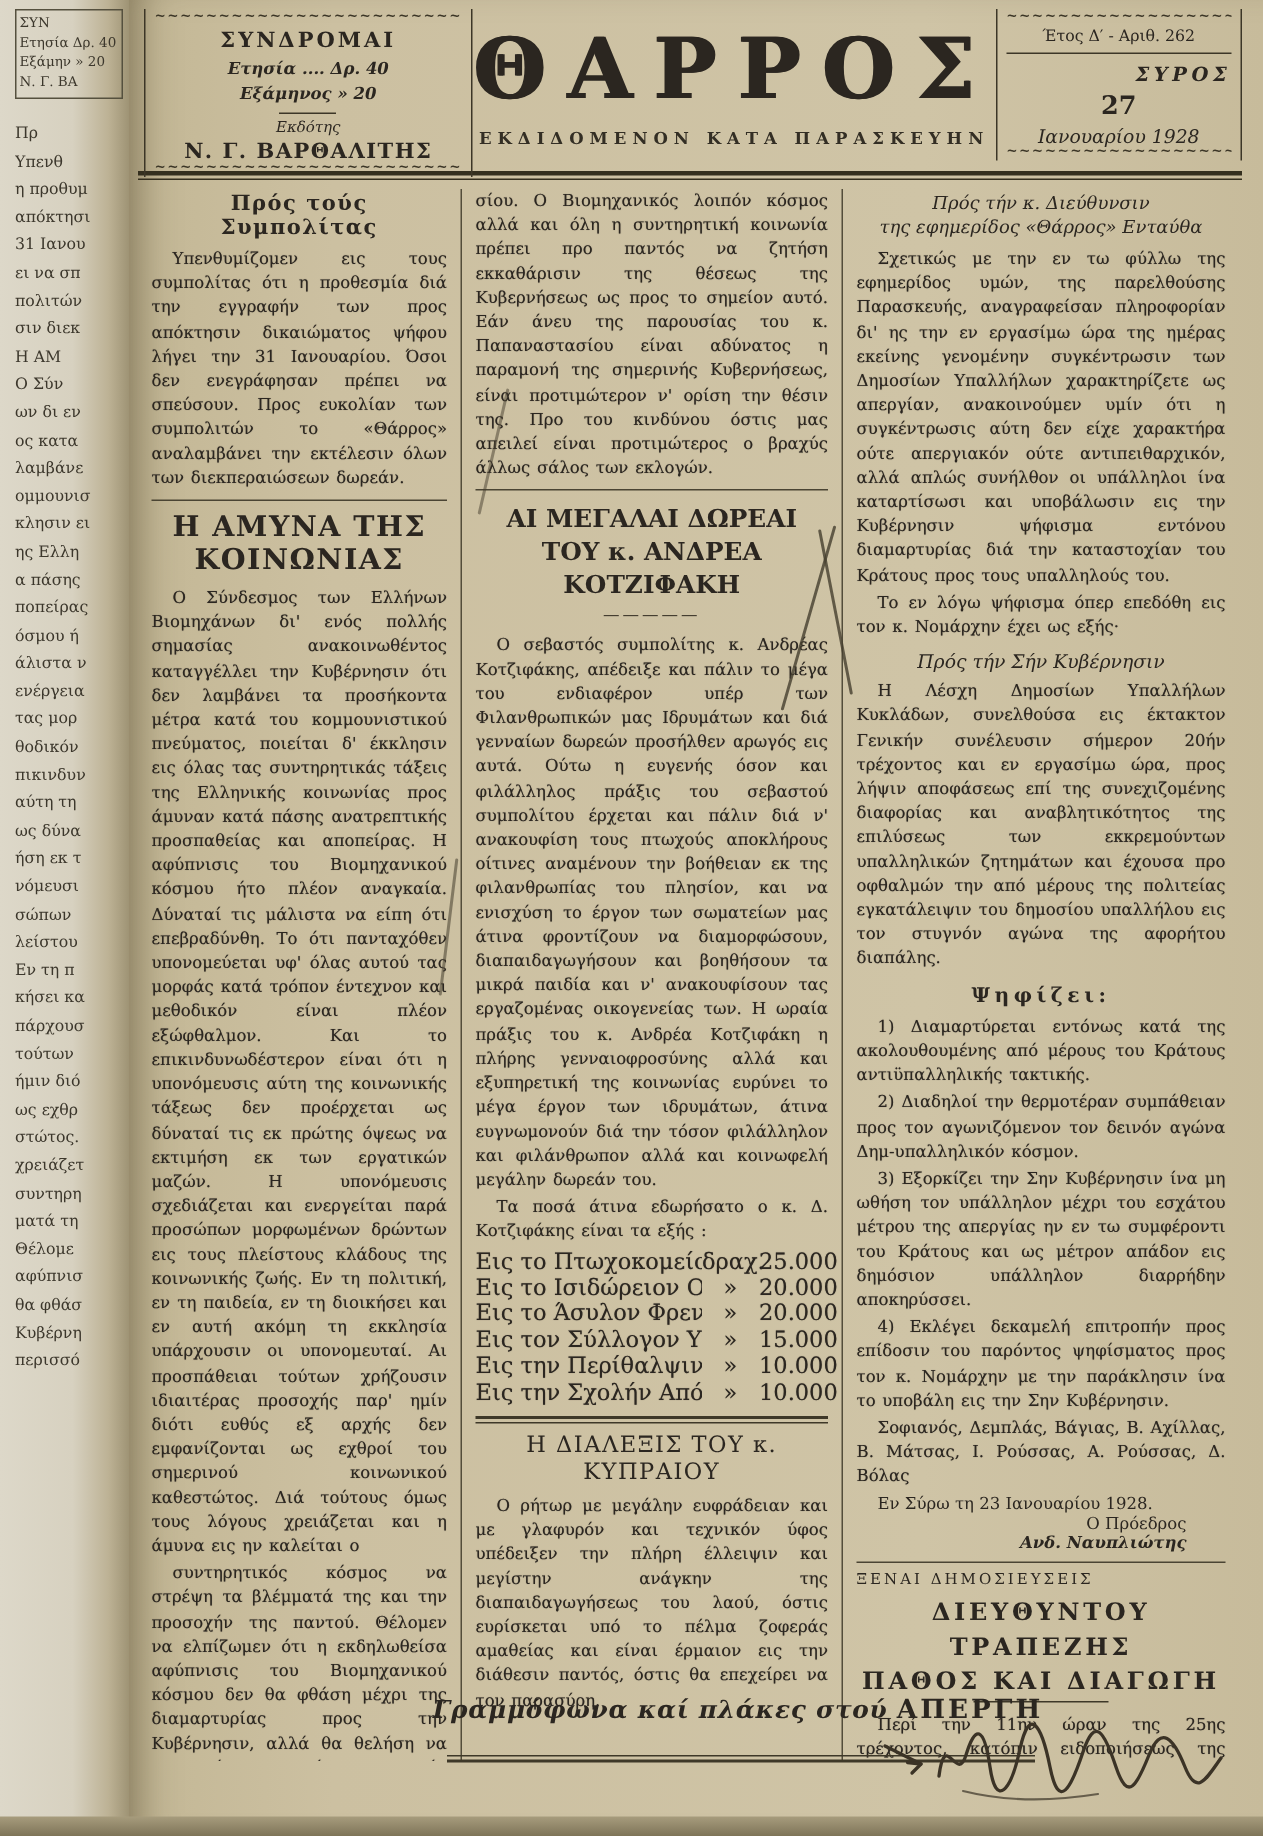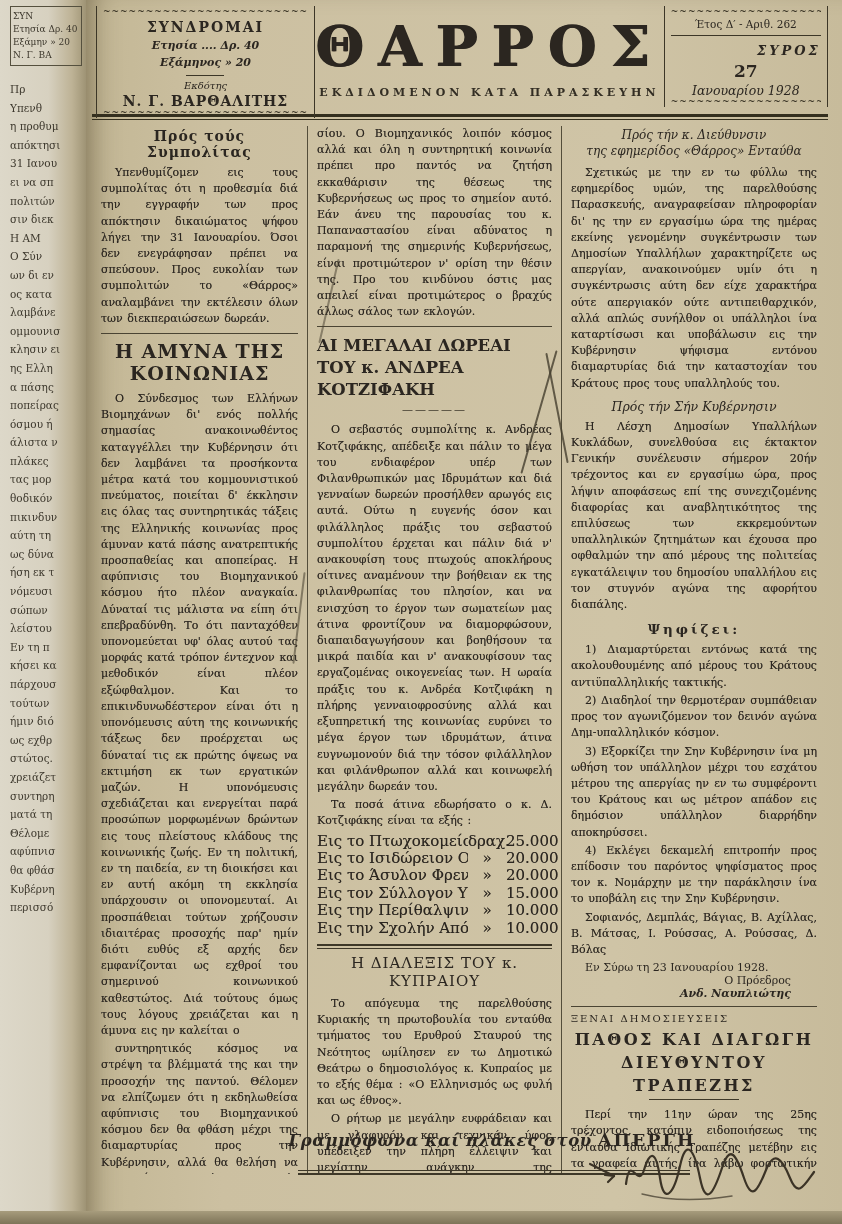--- a/index.html
+++ b/index.html
@@ -50,21 +50,21 @@
   .col{box-sizing:border-box;overflow:hidden;padding:0 9px;}
   .col-1{width:216px;border-right:1px solid #534d3a;}
   .col-2{width:254px;border-right:1px solid #534d3a;}
   .col-3{width:264px;}
   .col p{margin:0 0 2px;font-size:11px;line-height:16.2px;text-align:justify;text-indent:14px;
     word-spacing:1px;text-shadow:0 0 .6px rgba(43,38,32,.55);}
   .h-notice{font-size:14px;font-weight:bold;text-align:center;margin:2px 0 5px;letter-spacing:1px;}
   .rule-thin{border-top:1px solid #4a4433;margin:6px 0;}
   .rule-dbl{border-top:2px solid #3e3828;border-bottom:1px solid #3e3828;height:2px;margin:7px 0 5px;}
   .h-big{font-size:19px;font-weight:bold;text-align:center;letter-spacing:1px;margin:4px 0 7px;}
-  .h-don{font-size:16.5px;font-weight:bold;text-align:left;line-height:22px;margin:8px 0 2px;}
+  .h-don{font-size:16.5px;font-weight:bold;text-align:center;line-height:22px;margin:8px 0 2px;}
   .ornament{text-align:center;font-size:11px;letter-spacing:2px;margin:1px 0 6px;color:#3a3428;}
   .don-table{margin:3px 0 4px;}
   .don-row{display:flex;font-size:15px;line-height:17.4px;text-shadow:0 0 .6px rgba(43,38,32,.55);}
   .don-name{flex:1;white-space:nowrap;overflow:hidden;}
   .don-cur{width:38px;text-align:center;}
   .don-amt{width:46px;text-align:right;}
   .h-lect{font-size:15px;font-weight:normal;text-align:center;letter-spacing:1px;margin:5px 0 6px;}
   .h-letter{font-style:italic;text-align:center;font-size:12px;line-height:16px;margin:1px 0 6px;}
   .h-gov{font-style:italic;font-weight:normal;text-align:center;font-size:12.5px;margin:7px 0 5px;}
   .h-vote{font-weight:bold;text-align:center;font-size:13.5px;letter-spacing:3px;margin:8px 0 5px;}
@@ -118,21 +118,21 @@
           <p>ων δι εν</p>
           <p>ος κατα</p>
           <p>λαμβάνε</p>
           <p>ομμουνισ</p>
           <p>κλησιν ει</p>
           <p>ης Ελλη</p>
           <p>α πάσης</p>
           <p>ποπείρας</p>
           <p>όσμου ή</p>
           <p>άλιστα ν</p>
-          <p>πλάκες</p>
+          <p>ενέργεια</p>
           <p>τας μορ</p>
           <p>θοδικόν</p>
           <p>πικινδυν</p>
           <p>αύτη τη</p>
           <p>ως δύνα</p>
           <p>ήση εκ τ</p>
           <p>νόμευσι</p>
           <p>σώπων</p>
           <p>λείστου</p>
           <p>Εν τη π</p>
@@ -236,52 +236,52 @@
           </div>
           <div class="don-row">
             <span class="don-name">Εις την Σχολήν Απόρων παίδων</span>
             <span class="don-cur">»</span>
             <span class="don-amt">10.000</span>
           </div>
         </div>
         <div class="rule-dbl"></div>
         <div class="h-lect">Η ΔΙΑΛΕΞΙΣ ΤΟΥ κ. ΚΥΠΡΑΙΟΥ</div>
         <div>
-            <p>Το απόγευμα της παρελθούσης Κυριακής τη πρωτοβουλία του ενταύθα τμήματος του Ερυθρού Σταυρού της Νεότητος ωμίλησεν εν τω Δημοτικώ Θεάτρω ο δημοσιολόγος κ. Κυπραίος με το εξής θέμα : «Ο Ελληνισμός ως φυλή και ως έθνος».</p>
             <p>Ο ρήτωρ με μεγάλην ευφράδειαν και με γλαφυρόν και τεχνικόν ύφος υπέδειξεν την πλήρη έλλειψιν και μεγίστην ανάγκην της διαπαιδαγωγήσεως του λαού, όστις ευρίσκεται υπό το πέλμα ζοφεράς αμαθείας και είναι έρμαιον εις την διάθεσιν παντός, όστις θα επεχείρει να τον παρασύρη.</p>
           </div>
 
       </div>
 
       <div class="col col-3">
         <div class="h-letter">
           <div>Πρός τήν κ. Διεύθυνσιν</div>
           <div>της εφημερίδος «Θάρρος»  Ενταύθα</div>
         </div>
         <div>
             <p>Σχετικώς με την εν τω φύλλω της εφημερίδος υμών, της παρελθούσης Παρασκευής, αναγραφείσαν πληροφορίαν δι' ης την εν εργασίμω ώρα της ημέρας εκείνης γενομένην συγκέντρωσιν των Δημοσίων Υπαλλήλων χαρακτηρίζετε ως απεργίαν, ανακοινούμεν υμίν ότι η συγκέντρωσις αύτη δεν είχε χαρακτήρα ούτε απεργιακόν ούτε αντιπειθαρχικόν, αλλά απλώς συνήλθον οι υπάλληλοι ίνα καταρτίσωσι και υποβάλωσιν εις την Κυβέρνησιν ψήφισμα εντόνου διαμαρτυρίας διά την καταστοχίαν του Κράτους προς τους υπαλληλούς του.</p>
+            <p>Το εν λόγω ψήφισμα όπερ επεδόθη εις τον κ. Νομάρχην έχει ως εξής·</p>
           </div>
         <div class="h-gov">Πρός τήν Σήν Κυβέρνησιν</div>
         <p>Η Λέσχη Δημοσίων Υπαλλήλων Κυκλάδων, συνελθούσα εις έκτακτον Γενικήν συνέλευσιν σήμερον 20ήν τρέχοντος και εν εργασίμω ώρα, προς λήψιν αποφάσεως επί της συνεχιζομένης διαφορίας και αναβλητικότητος της επιλύσεως των εκκρεμούντων υπαλληλικών ζητημάτων και έχουσα προ οφθαλμών την από μέρους της πολιτείας εγκατάλειψιν του δημοσίου υπαλλήλου εις τον στυγνόν αγώνα της αφορήτου διαπάλης.</p>
         <div class="h-vote">Ψηφίζει:</div>
         <div>
             <p>1) Διαμαρτύρεται εντόνως κατά της ακολουθουμένης από μέρους του Κράτους αντιϋπαλληλικής τακτικής.</p>
             <p>2) Διαδηλοί την θερμοτέραν συμπάθειαν προς τον αγωνιζόμενον τον δεινόν αγώνα Δημ-υπαλληλικόν κόσμον.</p>
             <p>3) Εξορκίζει την Σην Κυβέρνησιν ίνα μη ωθήση τον υπάλληλον μέχρι του εσχάτου μέτρου της απεργίας ην εν τω συμφέροντι του Κράτους και ως μέτρον απάδον εις δημόσιον υπάλληλον διαρρήδην αποκηρύσσει.</p>
             <p>4) Εκλέγει δεκαμελή επιτροπήν προς επίδοσιν του παρόντος ψηφίσματος προς τον κ. Νομάρχην με την παράκλησιν ίνα το υποβάλη εις την Σην Κυβέρνησιν.</p>
           </div>
         <p class="signatories">Σοφιανός, Δεμπλάς, Βάγιας, Β. Αχίλλας, Β. Μάτσας, Ι. Ρούσσας, Α. Ρούσσας, Δ. Βόλας</p>
         <div class="date-line">Εν Σύρω τη 23 Ιανουαρίου 1928.</div>
         <div class="pres">Ο Πρόεδρος</div>
         <div class="pres pres-name">Ανδ. Ναυπλιώτης</div>
         <div class="rule-thin"></div>
         <div class="ads-label">ΞΕΝΑΙ  ΔΗΜΟΣΙΕΥΣΕΙΣ</div>
         <div class="h-bank">
+          <div>ΔΙΕΥΘΥΝΤΟΥ ΤΡΑΠΕΖΗΣ</div>
           <div>ΠΑΘΟΣ ΚΑΙ ΔΙΑΓΩΓΗ</div>
-          <div>ΔΙΕΥΘΥΝΤΟΥ ΤΡΑΠΕΖΗΣ</div>
         </div>
         <div class="h-bank-rule"></div>
         <div>
             <p>Περί την 11ην ώραν της 25ης τρέχοντος, κατόπιν ειδοποιήσεως της ενταύθα Ιδιωτικής Τραπέζης μετέβην εις τα γραφεία αυτής, ίνα λάβω φορτωτικήν παραλαβής εμπορεύματός τινος κατόπιν εντολής του εν Θεσσαλονίκη φορτωτού.</p>
           </div>
       </div>
     </div>
 
     <div class="banner-rule"></div>
     <div class="banner"><span>Γραμμόφωνα καί πλάκες στού </span><span class="store">ΑΠΕΡΓΗ</span></div>

